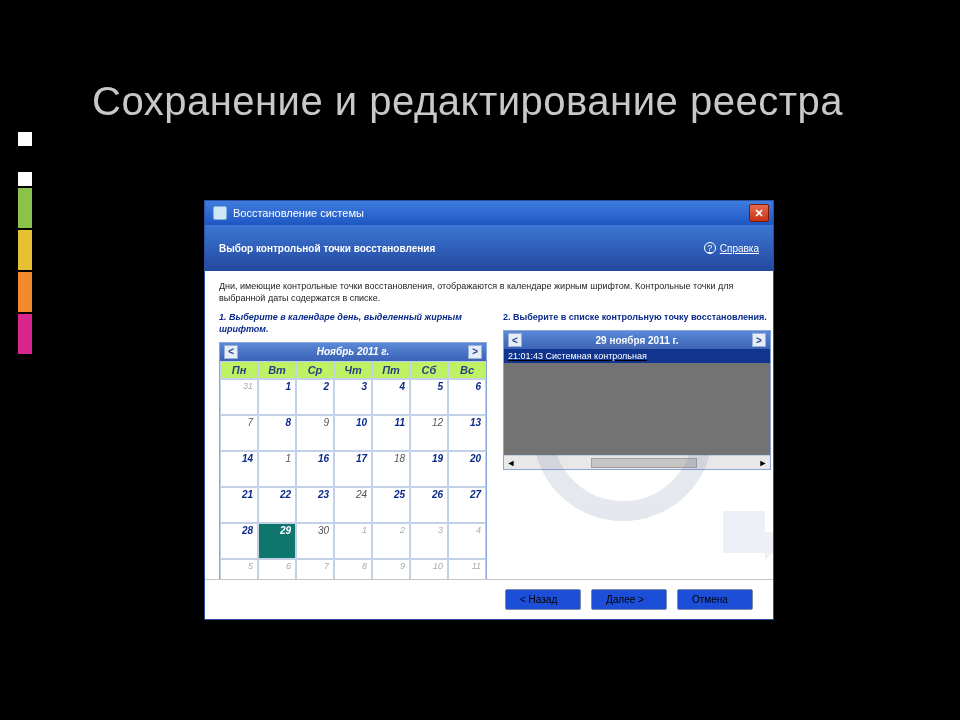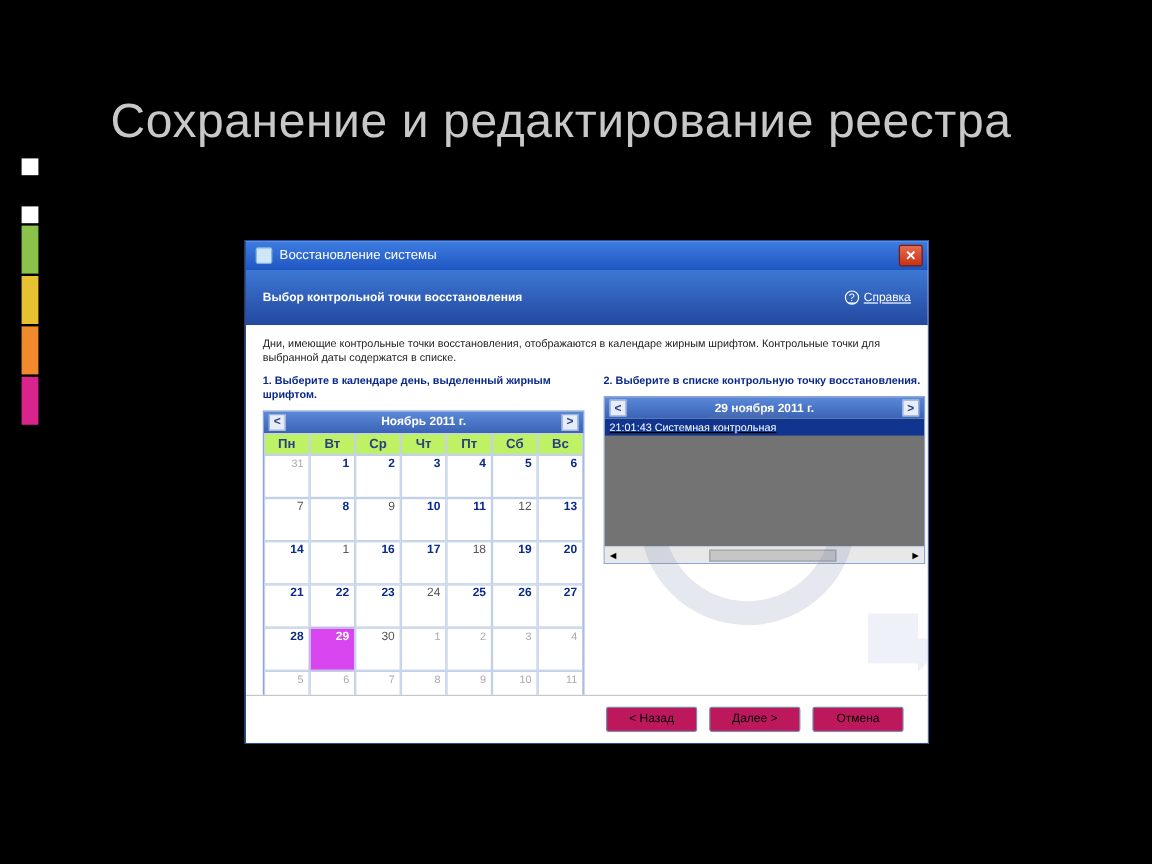--- a/index.html
+++ b/index.html
@@ -72,40 +72,40 @@
   .content {
     padding: 10px 2px 8px 14px;
     height: 310px;
     position: relative;
     background:#fff;
     overflow:hidden;
   }
   .desc { font-size:9px; color:#222; margin-bottom:8px; line-height:1.3; }
   .desc2 { font-size:9px; color:#222; margin-bottom:10px; line-height:1.3;}
   .cols { display:flex; gap:14px; }
-  .col-left { flex:0 0 270px; }
+  .col-left { flex:0 0 270px;font-style:italic; }
   .col-right { flex:1; }
   .step-label { font-size:9px; font-weight:bold; color:#0a2a8a; margin-bottom:6px; line-height:1.3; }
   .calendar {
     border:1px solid #8aa6d6;
     font-size:10px;
     width:268px;
   }
   .cal-head {
     background: linear-gradient(#5b89d8,#3a62b5);
     color:#fff; text-align:center;
     display:flex; align-items:center; justify-content:space-between;
     padding:2px 4px; font-weight:bold; font-size:10px;
   }
   .cal-nav { background:#e6edf9; color:#2a4080; width:14px; height:14px; display:flex;align-items:center;justify-content:center; font-size:10px; border:1px solid #9ab0d6; }
   .cal-grid { display:grid; grid-template-columns: repeat(7,1fr); }
   .cal-dow { background:#bef264; color:#2a4080; font-weight:bold; text-align:center; border:1px solid #c3d1e8; padding:2px 0; font-size:11px;}
   .cal-cell { border:1px solid #c3d1e8; height:36px; text-align:right; padding:1px 4px 0 0; font-size:10px; color:#555;}
   .cal-cell.bold { font-weight:bold; color:#0a2a8a; }
-  .cal-cell.sel { background:#d946ef; color:#fff; font-weight:bold;}
+  .cal-cell.sel { background:#0f766e; color:#fff; font-weight:bold;}
   .cal-cell.muted { color:#aaa; font-size:9px;}
   .right-box {
     border:1px solid #8aa6d6;
     height: 140px;
     display:flex; flex-direction:column;
   }
   .right-head {
     background: linear-gradient(#5b89d8,#3a62b5);
     color:#fff; text-align:center;
     display:flex; align-items:center; justify-content:space-between;
@@ -124,22 +124,22 @@
   .hscroll .thumb { width:40%; height:10px; background:#c6c6c6; border:1px solid #a0a0a0; margin-left:14px;}
   .hscroll .arrow { width:14px; text-align:center; }
   .btnrow {
     position:absolute; bottom:0; left:0; right:0;
     height:40px; border-top:1px solid #c6c6c6;
     display:flex; align-items:center; justify-content:flex-end;
     gap:10px; padding-right:20px;
     background:#fff;
   }
   .btn {
-    border:1px solid #7a8aa6; background:#be185d;
-    font-size:10px; padding:4px 14px; min-width:76px; text-align:center;
+    border:1px solid #7a8aa6; background:#1d4ed8;
+    font-size:10px; padding:4px 14px; min-width:76px; 
     border-radius:2px;
   }
   
   .watermark {
     position:absolute; right:-60px; bottom:-60px; width:320px; height:320px;
     opacity:0.18;
   }
   .watermark .globe {
     width:180px;height:180px;border:20px solid #6d7fa3;border-radius:50%;
     position:absolute; top:20px; left:20px;

